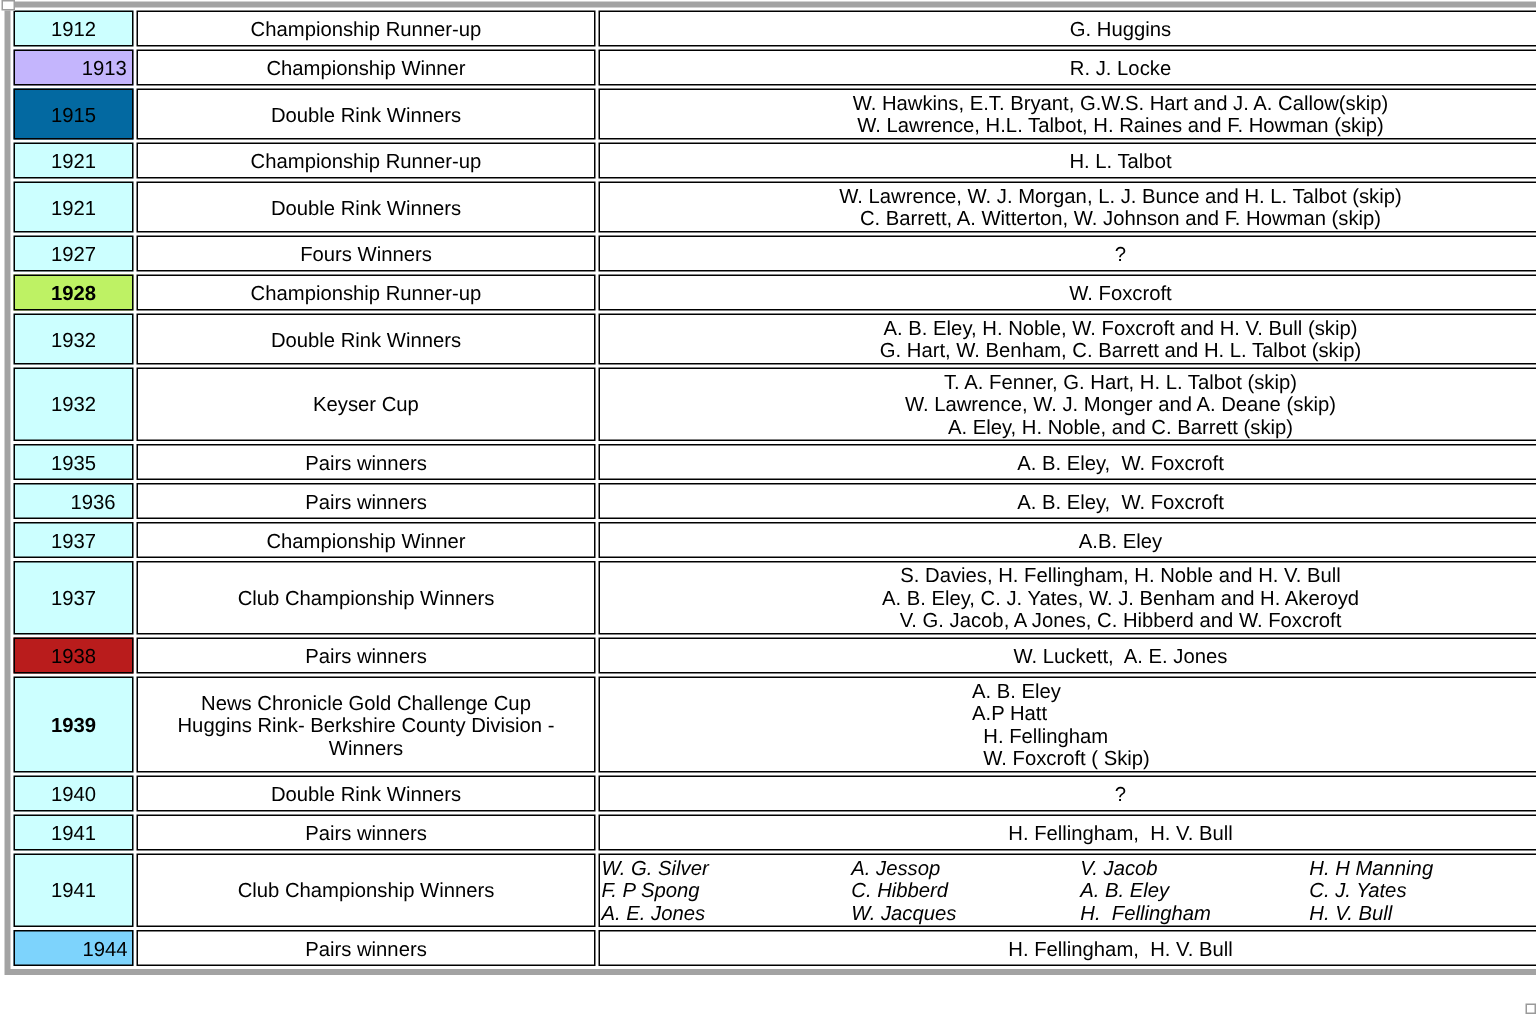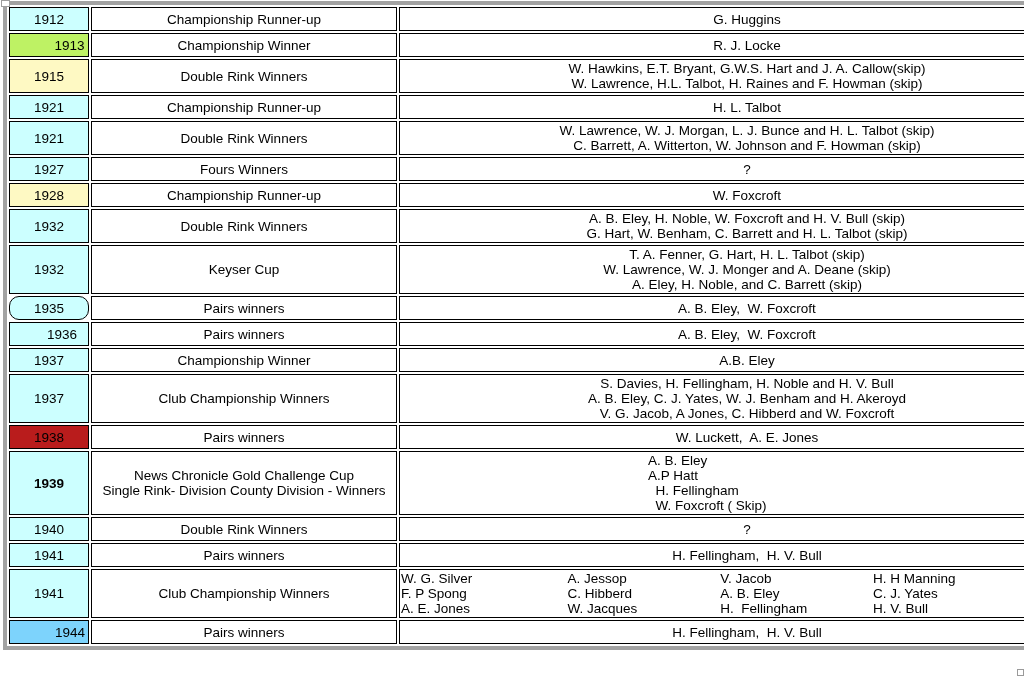--- a/index.html
+++ b/index.html
@@ -37,21 +37,21 @@
   .offset-block {
     text-align: left;
     padding-left: 245px;
   }
   .cols-grid {
     display: grid;
     grid-template-columns: 24% 22% 22% 32%;
     text-align: left;
     margin-left: -6px;
   }
-  .cols-grid .col { padding-left: 4px; }
+  .cols-grid .col { padding-left: 4px; font-style: italic; }
   .handle-tl {
     position: absolute;
     left: 1px; top: 0;
     width: 7px; height: 5px;
     border: 1px solid #9e9e9e;
     background: #fff;
     z-index: 2;
   }
   .handle-br {
     position: absolute;
@@ -68,61 +68,61 @@
 <div class="handle-tl"></div>
 
 <table class="honours">
   <tbody>
       <tr>
         <td class="year" style="background: rgb(204, 255, 255);">1912</td>
         <td class="event"><div>Championship Runner-up</div></td>
         <td class="names"><div>G. Huggins</div></td>
       </tr>
       <tr>
-        <td class="year" style="background: #bef264; padding-left: 44px;">1913</td>
+        <td class="year" style="background: #c4b5fd; padding-left: 44px;">1913</td>
         <td class="event"><div>Championship Winner</div></td>
         <td class="names"><div>R. J. Locke</div></td>
       </tr>
       <tr>
-        <td class="year" style="background: #fef9c3;">1915</td>
+        <td class="year" style="background: #0369a1;">1915</td>
         <td class="event"><div>Double Rink Winners</div></td>
         <td class="names"><div>W. Hawkins, E.T. Bryant, G.W.S. Hart and J. A. Callow(skip)</div><div>W. Lawrence, H.L. Talbot, H. Raines and F. Howman (skip)</div></td>
       </tr>
       <tr>
         <td class="year" style="background: rgb(204, 255, 255);">1921</td>
         <td class="event"><div>Championship Runner-up</div></td>
         <td class="names"><div>H. L. Talbot</div></td>
       </tr>
       <tr>
         <td class="year" style="background: rgb(204, 255, 255);">1921</td>
         <td class="event"><div>Double Rink Winners</div></td>
         <td class="names"><div>W. Lawrence, W. J. Morgan, L. J. Bunce and H. L. Talbot (skip)</div><div>C. Barrett, A. Witterton, W. Johnson and F. Howman (skip)</div></td>
       </tr>
       <tr>
         <td class="year" style="background: rgb(204, 255, 255);">1927</td>
         <td class="event"><div>Fours Winners</div></td>
         <td class="names"><div>?</div></td>
       </tr>
       <tr>
-        <td class="year" style="background: #fef9c3;">1928</td>
+        <td class="year" style="background: #bef264; font-weight: bold;">1928</td>
         <td class="event"><div>Championship Runner-up</div></td>
         <td class="names"><div>W. Foxcroft</div></td>
       </tr>
       <tr>
         <td class="year" style="background: rgb(204, 255, 255);">1932</td>
         <td class="event"><div>Double Rink Winners</div></td>
         <td class="names"><div>A. B. Eley, H. Noble, W. Foxcroft and H. V. Bull (skip)</div><div>G. Hart, W. Benham, C. Barrett and H. L. Talbot (skip)</div></td>
       </tr>
       <tr>
         <td class="year" style="background: rgb(204, 255, 255);">1932</td>
         <td class="event"><div>Keyser Cup</div></td>
         <td class="names"><div>T. A. Fenner, G. Hart, H. L. Talbot (skip)</div><div>W. Lawrence, W. J. Monger and A. Deane (skip)</div><div>A. Eley, H. Noble, and C. Barrett (skip)</div></td>
       </tr>
       <tr>
-        <td class="year" style="background: rgb(204, 255, 255); border-radius: 10px;">1935</td>
+        <td class="year" style="background: rgb(204, 255, 255);">1935</td>
         <td class="event"><div>Pairs winners</div></td>
         <td class="names"><div>A. B. Eley,  W. Foxcroft</div></td>
       </tr>
       <tr>
         <td class="year" style="background: rgb(204, 255, 255); padding-left: 29px;">1936</td>
         <td class="event"><div>Pairs winners</div></td>
         <td class="names"><div>A. B. Eley,  W. Foxcroft</div></td>
       </tr>
       <tr>
         <td class="year" style="background: rgb(204, 255, 255);">1937</td>
@@ -134,21 +134,21 @@
         <td class="event"><div>Club Championship Winners</div></td>
         <td class="names"><div>S. Davies, H. Fellingham, H. Noble and H. V. Bull</div><div>A. B. Eley, C. J. Yates, W. J. Benham and H. Akeroyd</div><div>V. G. Jacob, A Jones, C. Hibberd and W. Foxcroft</div></td>
       </tr>
       <tr>
         <td class="year" style="background: #b91c1c; text-align: center;">1938</td>
         <td class="event"><div>Pairs winners</div></td>
         <td class="names"><div>W. Luckett,  A. E. Jones</div></td>
       </tr>
       <tr>
         <td class="year" style="background: rgb(204, 255, 255); font-weight: bold;">1939</td>
-        <td class="event"><div>News Chronicle Gold Challenge Cup</div><div>Single Rink- Division County Division - Winners</div></td>
+        <td class="event"><div>News Chronicle Gold Challenge Cup</div><div>Huggins Rink- Berkshire County Division - Winners</div></td>
         <td class="names"><div class="offset-block"><div>A. B. Eley</div><div>A.P Hatt</div><div>  H. Fellingham</div><div>  W. Foxcroft ( Skip)</div></div></td>
       </tr>
       <tr>
         <td class="year" style="background: rgb(204, 255, 255);">1940</td>
         <td class="event"><div>Double Rink Winners</div></td>
         <td class="names"><div>?</div></td>
       </tr>
       <tr>
         <td class="year" style="background: rgb(204, 255, 255);">1941</td>
         <td class="event"><div>Pairs winners</div></td>

